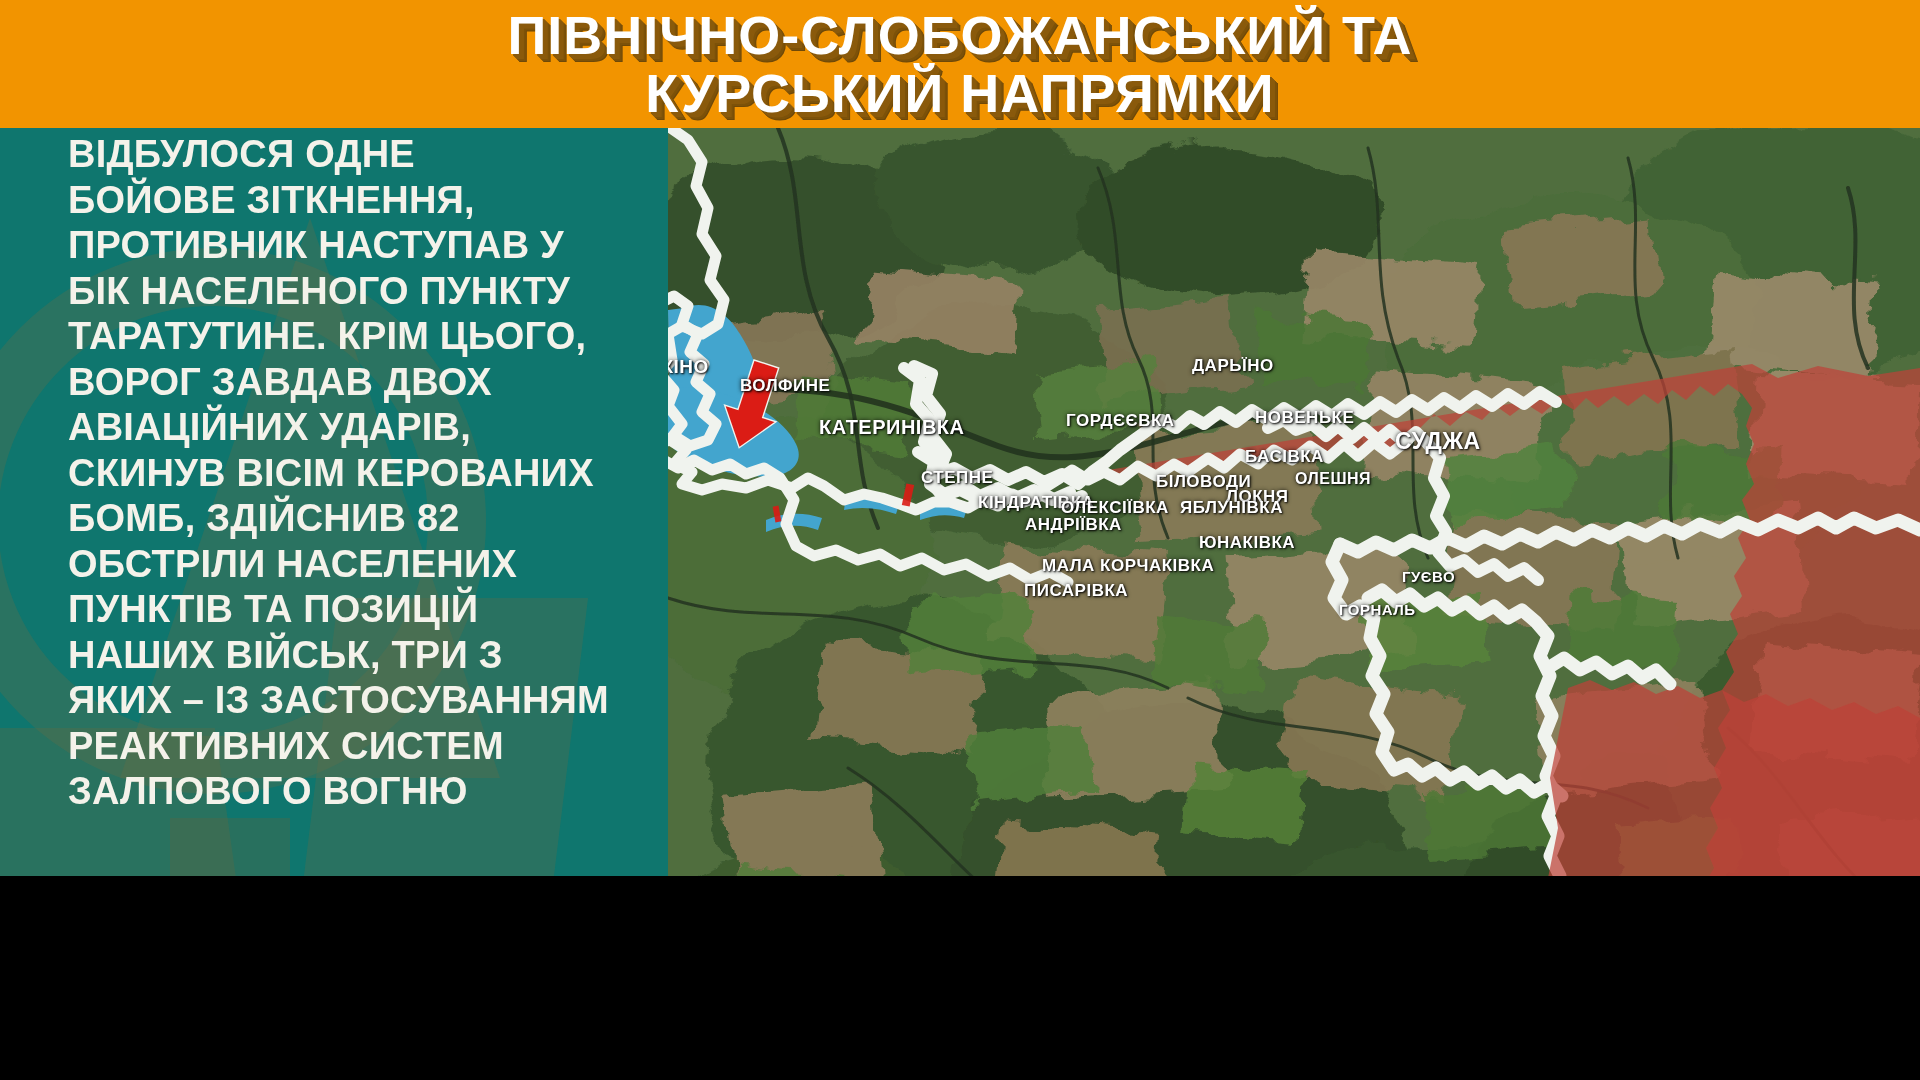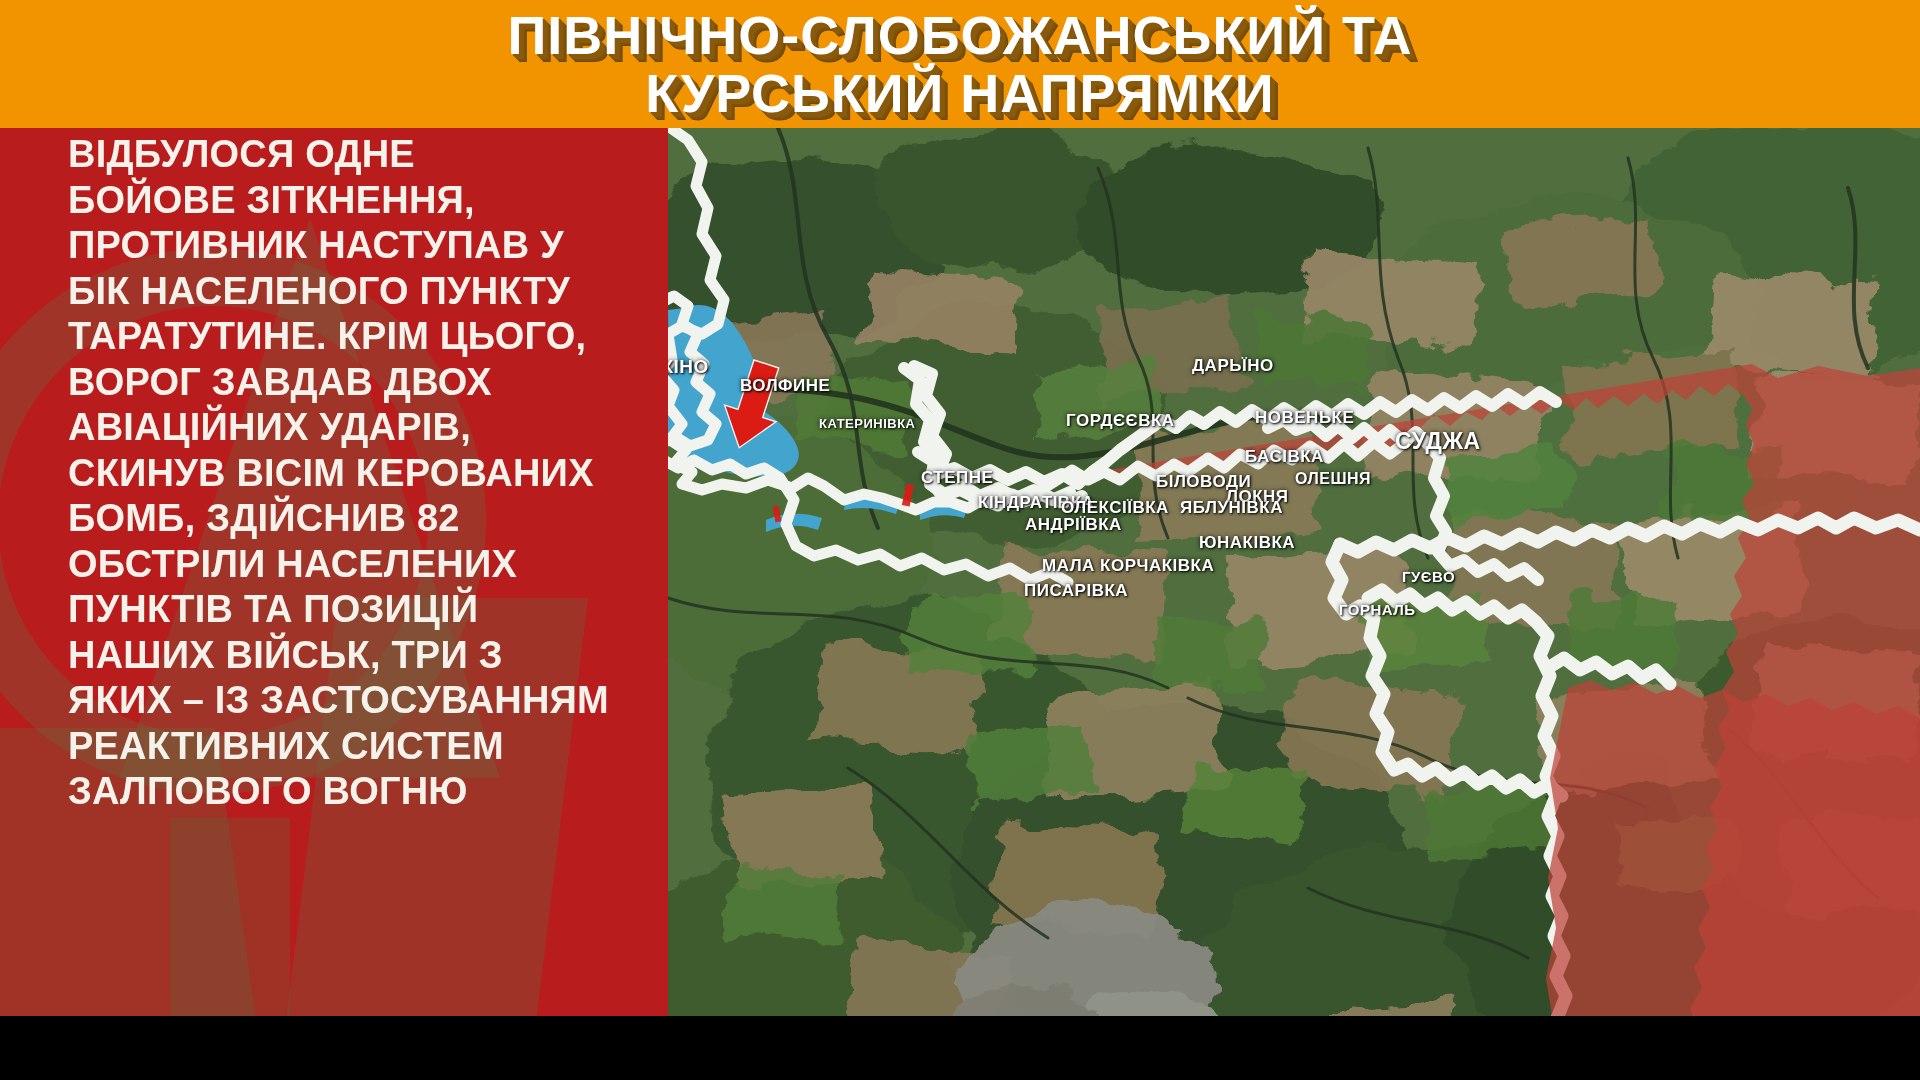--- a/index.html
+++ b/index.html
@@ -1,17 +1,17 @@
 <!DOCTYPE html>
 <html><head>
 <meta charset="utf-8">
 <style>
   html,body{margin:0;padding:0;background:#000;}
   body{width:1920px;height:1080px;overflow:hidden;font-family:"Liberation Sans",sans-serif;}
-  .stage{position:relative;width:1920px;height:1016px;overflow:hidden;background:#55603a;}
+  .stage{position:relative;width:1920px;height:876px;overflow:hidden;background:#55603a;}
 
   
   .header{
     position:absolute;left:0;top:0;width:1920px;height:128px;
     background:#F29400;z-index:40;
   }
   .header-title{
     position:absolute;left:0;top:6px;width:1920px;
     text-align:center;
     font-family:"Liberation Sans",sans-serif;
@@ -24,21 +24,21 @@
        2px 2px 0 #8a5a0c, 3px 3px 0 #8a5a0c, 4px 4px 0 #8a5a0c,
        5px 5px 0 #8a5a0c, 6px 6px 0 #7d5209, 7px 7px 0 #7d5209,
        8px 8px 0 #6f4908;
     white-space:pre-line;
     text-transform:uppercase;
   }
 
   
   .left-panel{
     position:absolute;left:0;top:128px;width:668px;height:952px;
-    background:#b91c1c;
+    background:#0f766e;
     overflow:hidden;z-index:30;
   }
   
   .wm{position:absolute;opacity:.30;pointer-events:none;}
   .wm1{left:-60px;top:120px;width:430px;height:430px;border-radius:50%;
        border:58px solid #6b6d47;}
   .wm2{left:120px;top:90px;width:0;height:0;
        border-left:190px solid transparent;border-right:190px solid transparent;
        border-bottom:560px solid #6a6c46;}
   .wm3{left:300px;top:470px;width:250px;height:620px;background:#676945;
@@ -369,21 +369,21 @@
           <rect x="236" y="356" width="8" height="22" transform="rotate(12 240 367)"></rect>
           <rect x="106" y="378" width="6" height="16" transform="rotate(-10 109 386)"></rect>
         </g>
 
         <rect x="0" y="0" width="1252" height="952" fill="#6f8a55" opacity="0.10"></rect>
       </g>
     </svg>
 
     <div class="lbl" style="left:-60px;top:228px;font-size:19px;">ТЬОТКІНО</div>
     <div class="lbl" style="left:72px; top:248px;font-size:17px;">ВОЛФИНЕ</div>
-    <div class="lbl" style="left:151px;top:288px;font-size:13px;">КАТЕРИНІВКА</div>
+    <div class="lbl" style="left:151px;top:288px;font-size:20px;">КАТЕРИНІВКА</div>
     <div class="lbl" style="left:524px;top:228px;font-size:17px;">ДАРЬЇНО</div>
     <div class="lbl" style="left:398px;top:283px;font-size:17px;">ГОРДЄЄВКА</div>
     <div class="lbl" style="left:587px;top:280px;font-size:17px;">НОВЕНЬКЕ</div>
     <div class="lbl" style="left:727px;top:300px;font-size:23px;">СУДЖА</div>
     <div class="lbl" style="left:577px;top:319px;font-size:17px;">БАСІВКА</div>
     <div class="lbl" style="left:627px;top:342px;font-size:16px;">ОЛЕШНЯ</div>
     <div class="lbl" style="left:245px;top:340px;font-size:17px;margin-left:8px;">СТЕПНЕ</div>
     <div class="lbl" style="left:488px;top:344px;font-size:17px;">БІЛОВОДИ</div>
     <div class="lbl" style="left:558px;top:359px;font-size:17px;">ЛОКНЯ</div>
     <div class="lbl" style="left:310px;top:365px;font-size:17px;">КІНДРАТІВКА</div>

